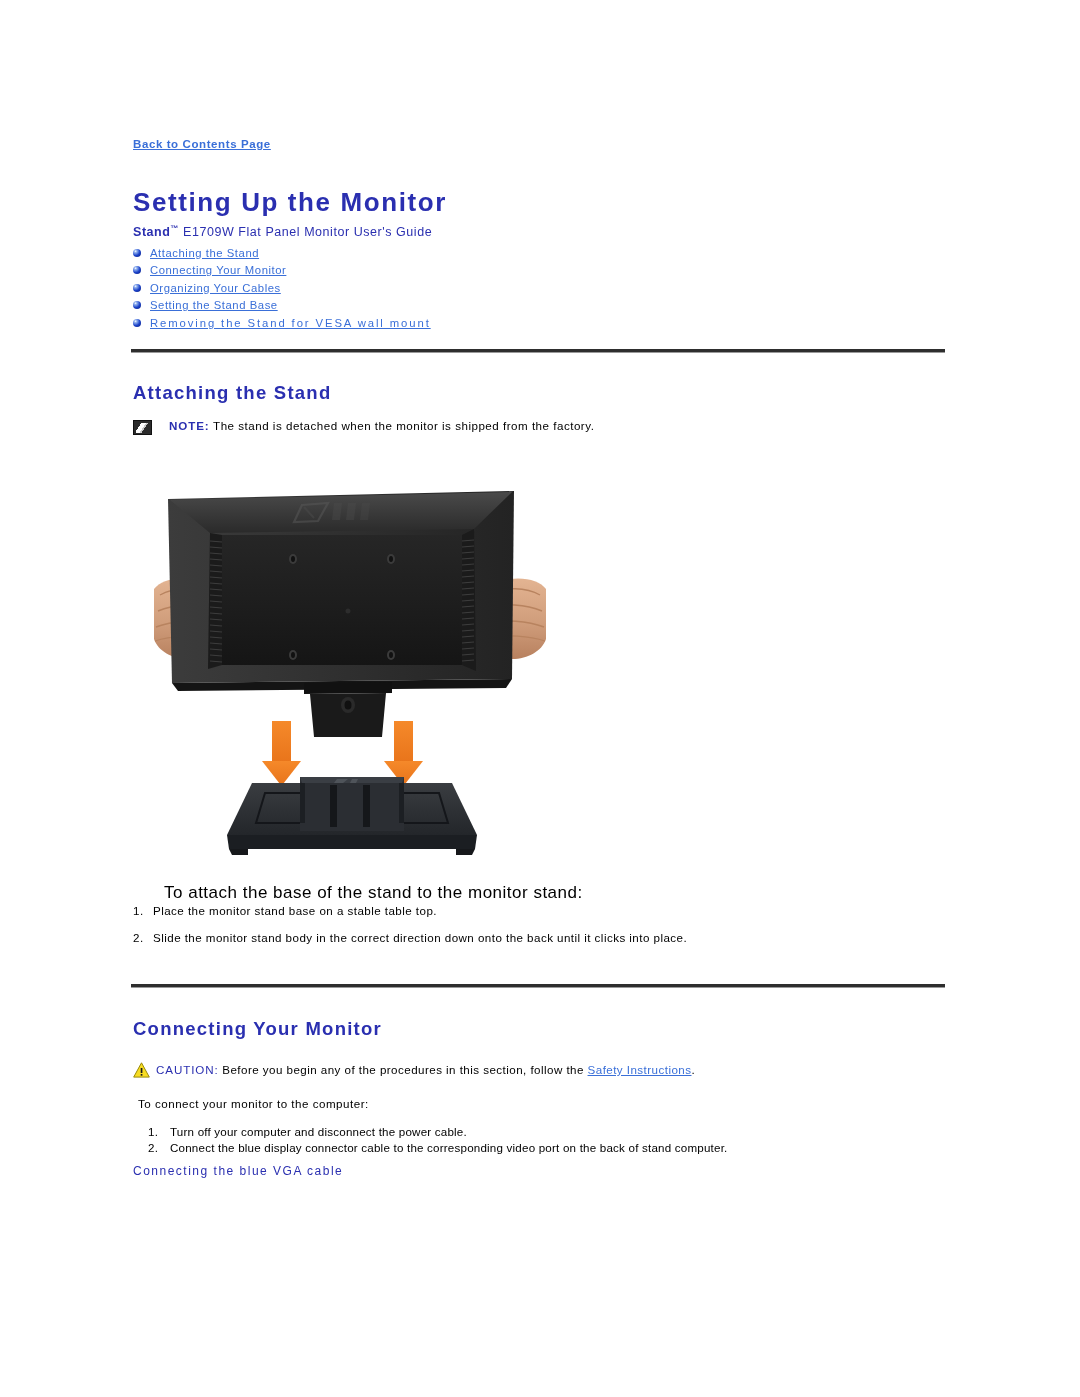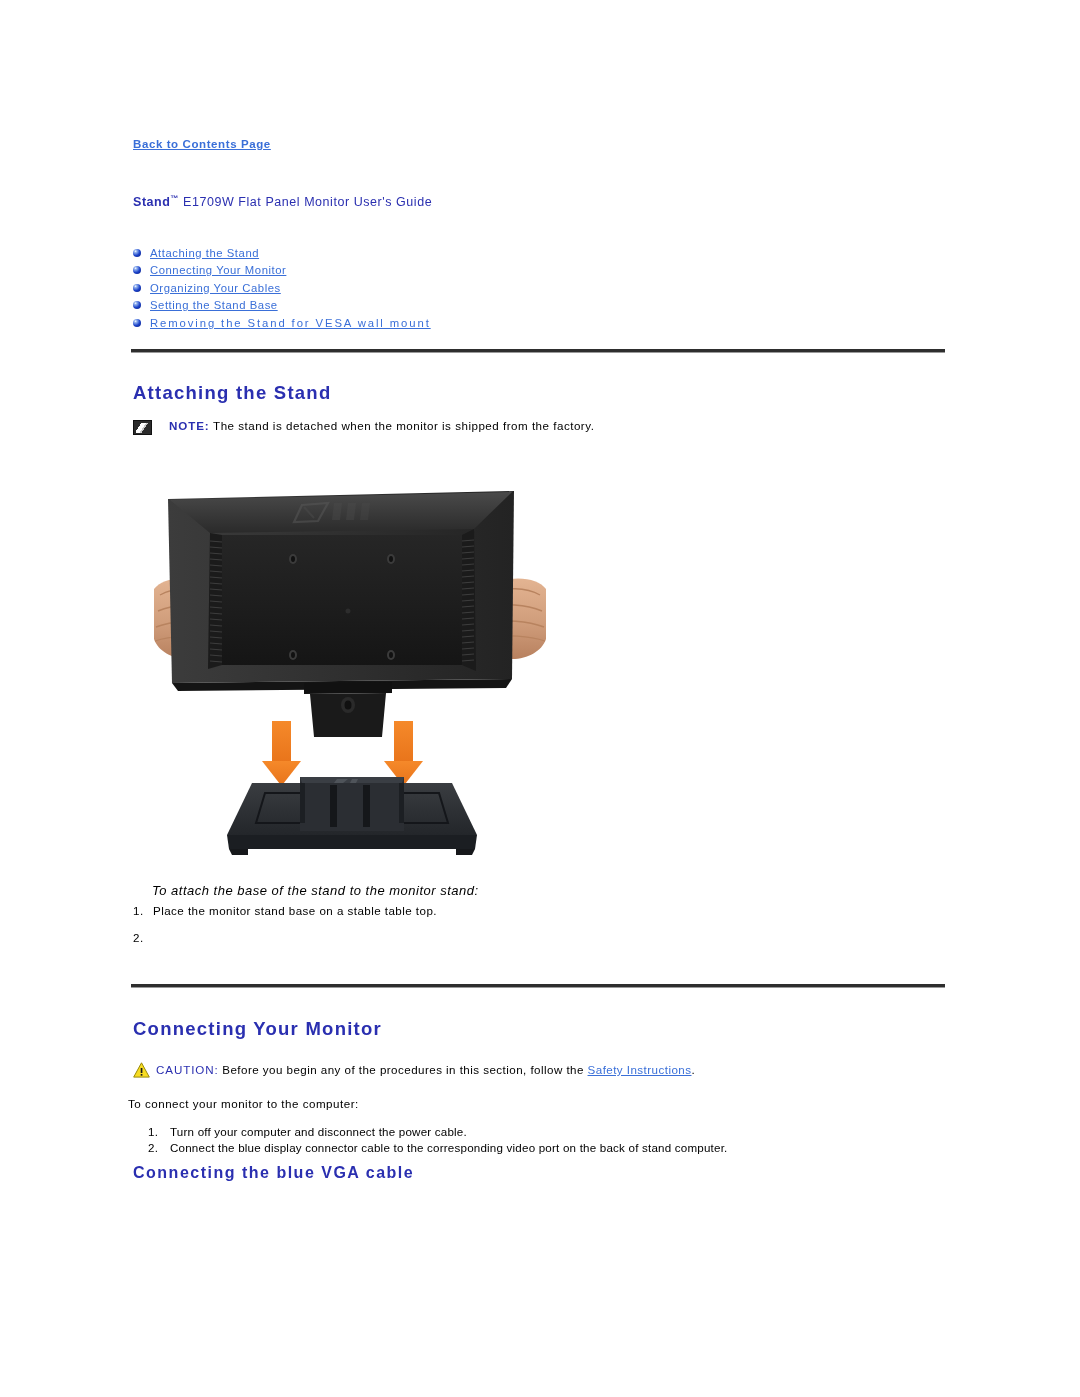--- a/index.html
+++ b/index.html
@@ -126,22 +126,22 @@
     margin: 0;
     white-space: nowrap;
   }
   .h2-attach  { top: 382px; }
   .h2-connect { top: 1018px; }
 
   .section-h3 {
     position: absolute;
     left: 133px;
     top: 1164px;
-    font-size: 16px;
-    font-weight: bold;
+    font-size: 12px;
+    font-weight: normal;
     letter-spacing: 1.5px;
     color: #2a2fb0;
     margin: 0;
     white-space: nowrap;
   }
 
   
   .note-row {
     position: absolute;
     left: 133px;
@@ -193,27 +193,26 @@
     left: 152px;
     top: 483px;
     width: 396px;
     height: 385px;
   }
   .figure svg { display: block; width: 100%; height: 100%; }
 
   
   .attach-intro {
     position: absolute;
-    left: 152px;
+    left: 164px;
     top: 883px;
-    font-size: 13px;
+    font-size: 17px;
     letter-spacing: 0.5px;
     color: #000;
     white-space: nowrap;
-    font-style: italic;
   }
   .attach-steps {
     position: absolute;
     left: 133px;
     top: 904px;
     width: 800px;
   }
   .attach-steps .step {
     display: flex;
     font-size: 11.6px;
@@ -257,21 +256,21 @@
     letter-spacing: 0.9px;
   }
   .caution-text a {
     color: #3a6fd8;
     text-decoration: underline;
   }
 
   
   .connect-intro {
     position: absolute;
-    left: 128px;
+    left: 138px;
     top: 1097px;
     font-size: 11.6px;
     letter-spacing: 0.5px;
     color: #000;
     white-space: nowrap;
     text-align: center;
   }
   .connect-steps {
     position: absolute;
     left: 148px;
@@ -293,20 +292,21 @@
   }
 </style>
 </head>
 <body>
 
 <div class="page">
 
   <a class="back-link" href="#">Back to Contents Page</a>
 
   <div class="title-block">
+    <h1 class="page-title">Setting Up the Monitor</h1>
     <p class="page-subtitle"><span class="brand">Stand</span><span class="tm">™</span><span> E1709W Flat Panel Monitor User's Guide</span></p>
   </div>
 
   <ul class="toc">
     <li>
       <span class="bullet-sphere"></span>
       <a href="#">Attaching the Stand</a>
     </li>
     <li>
       <span class="bullet-sphere"></span>
@@ -504,20 +504,21 @@
 
   <div class="attach-intro">To attach the base of the stand to the monitor stand:</div>
 
   <div class="attach-steps">
     <div class="step">
       <span class="num">1.</span>
       <span>Place the monitor stand base on a stable table top.</span>
     </div>
     <div class="step">
       <span class="num">2.</span>
+      <span>Slide the monitor stand body in the correct direction down onto the back until it clicks into place.</span>
     </div>
   </div>
 
   <div class="hrule hrule-2"></div>
 
   <h2 class="section-h2 h2-connect">Connecting Your Monitor</h2>
 
   <div class="caution-row">
     <span class="caution-icon">
       <svg viewBox="0 0 17 16" width="17" height="16" xmlns="http://www.w3.org/2000/svg">

